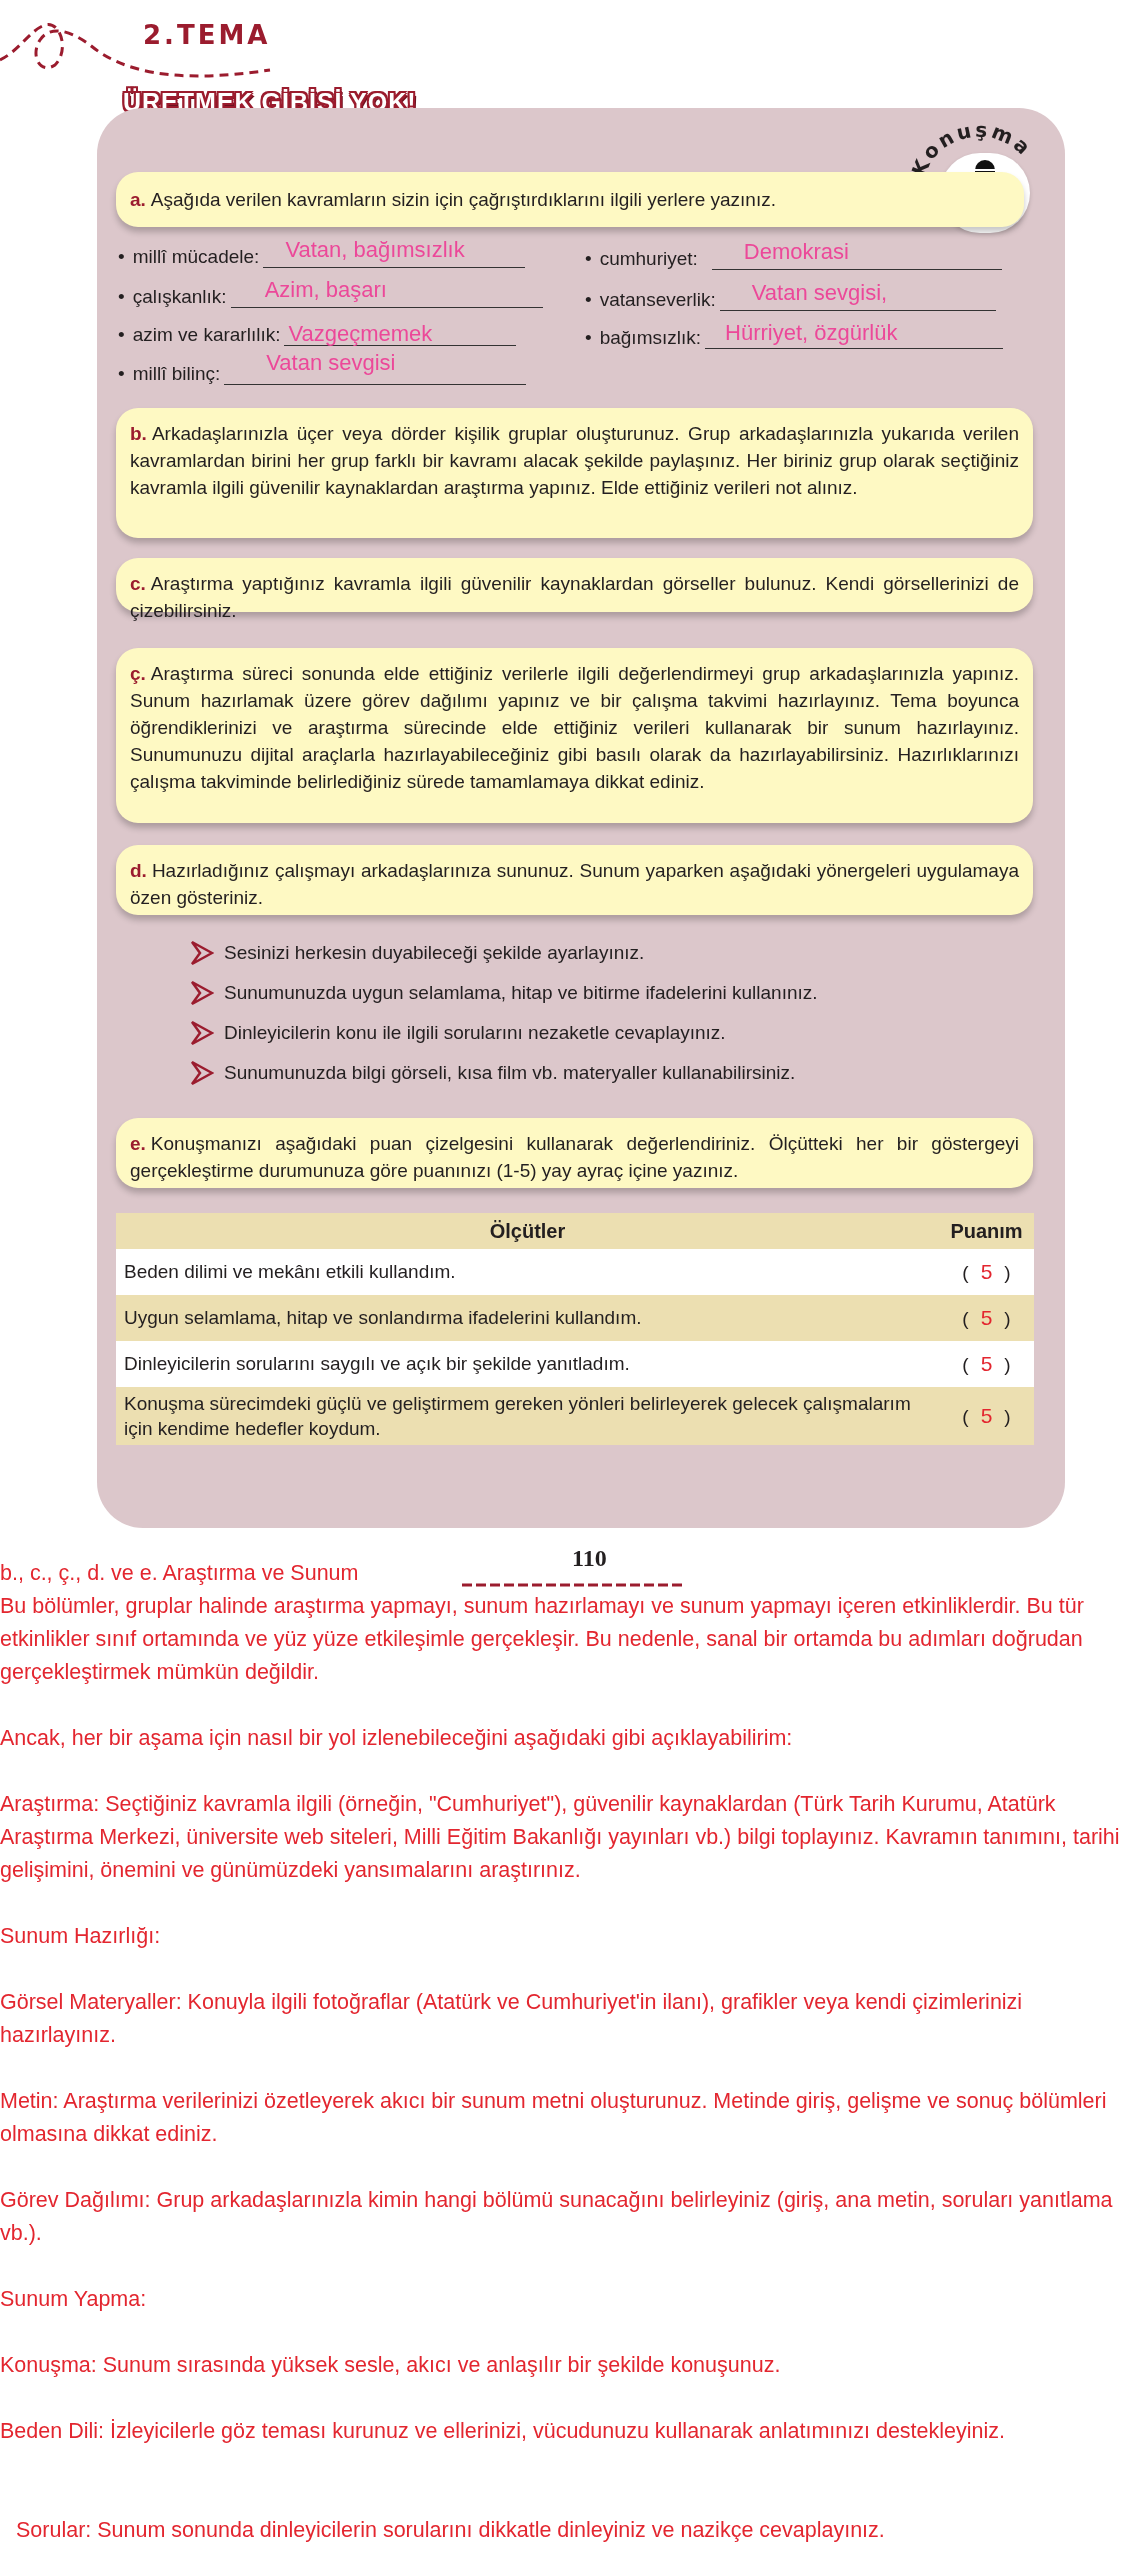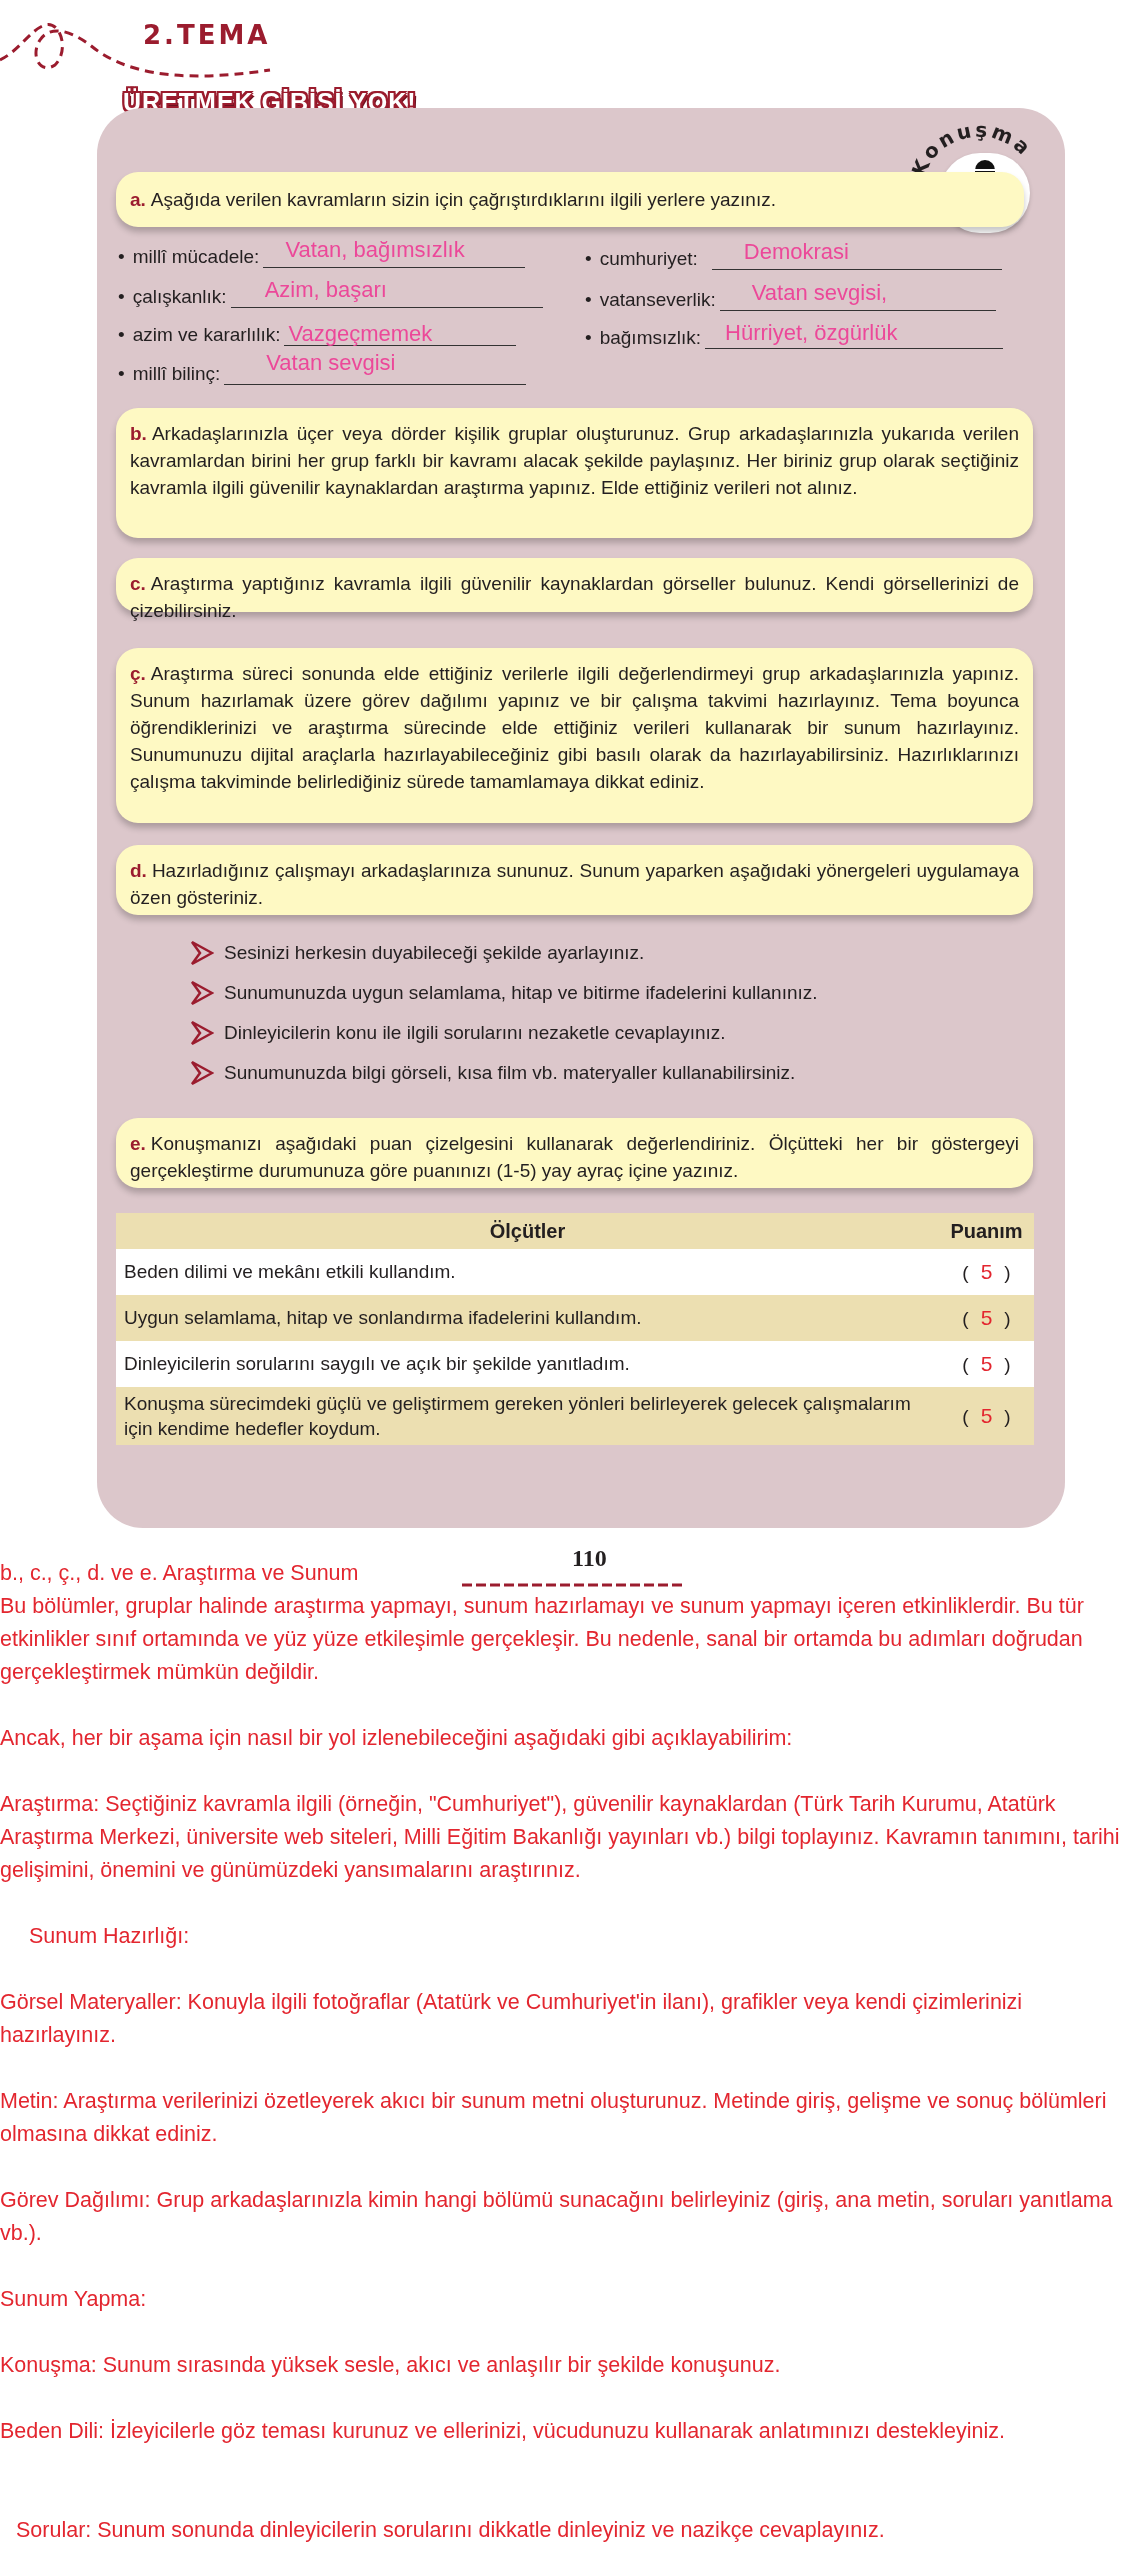--- a/index.html
+++ b/index.html
@@ -202,20 +202,20 @@
 
 <div class="page-num">110</div>
 <svg class="page-dash" width="220" height="10" viewBox="0 0 220 10">
   <line x1="0" y1="5" x2="220" y2="5" stroke="#9b1c2e" stroke-width="3" stroke-dasharray="10 4"></line>
 </svg>
 
 <div class="answer-block" style="top:1557px;">b., c., ç., d. ve e. Araştırma ve Sunum</div>
 <div class="answer-block" style="top:1590px;">Bu bölümler, gruplar halinde araştırma yapmayı, sunum hazırlamayı ve sunum yapmayı içeren etkinliklerdir. Bu tür etkinlikler sınıf ortamında ve yüz yüze etkileşimle gerçekleşir. Bu nedenle, sanal bir ortamda bu adımları doğrudan gerçekleştirmek mümkün değildir.</div>
 <div class="answer-block" style="top:1722px;">Ancak, her bir aşama için nasıl bir yol izlenebileceğini aşağıdaki gibi açıklayabilirim:</div>
 <div class="answer-block" style="top:1788px;">Araştırma: Seçtiğiniz kavramla ilgili (örneğin, "Cumhuriyet"), güvenilir kaynaklardan (Türk Tarih Kurumu, Atatürk Araştırma Merkezi, üniversite web siteleri, Milli Eğitim Bakanlığı yayınları vb.) bilgi toplayınız. Kavramın tanımını, tarihi gelişimini, önemini ve günümüzdeki yansımalarını araştırınız.</div>
-<div class="answer-block" style="top:1920px;padding-left:29px;">Sunum Hazırlığı:</div>
+<div class="answer-block" style="top:1920px;">Sunum Hazırlığı:</div>
 <div class="answer-block" style="top:1986px;">Görsel Materyaller: Konuyla ilgili fotoğraflar (Atatürk ve Cumhuriyet'in ilanı), grafikler veya kendi çizimlerinizi hazırlayınız.</div>
 <div class="answer-block" style="top:2085px;">Metin: Araştırma verilerinizi özetleyerek akıcı bir sunum metni oluşturunuz. Metinde giriş, gelişme ve sonuç bölümleri olmasına dikkat ediniz.</div>
 <div class="answer-block" style="top:2184px;">Görev Dağılımı: Grup arkadaşlarınızla kimin hangi bölümü sunacağını belirleyiniz (giriş, ana metin, soruları yanıtlama vb.).</div>
 <div class="answer-block" style="top:2283px;">Sunum Yapma:</div>
 <div class="answer-block" style="top:2349px;">Konuşma: Sunum sırasında yüksek sesle, akıcı ve anlaşılır bir şekilde konuşunuz.</div>
 <div class="answer-block" style="top:2415px;">Beden Dili: İzleyicilerle göz teması kurunuz ve ellerinizi, vücudunuzu kullanarak anlatımınızı destekleyiniz.</div>
 <div class="answer-block" style="top:2514px;padding-left:16px;">Sorular: Sunum sonunda dinleyicilerin sorularını dikkatle dinleyiniz ve nazikçe cevaplayınız.</div>
 
 </body></html>

